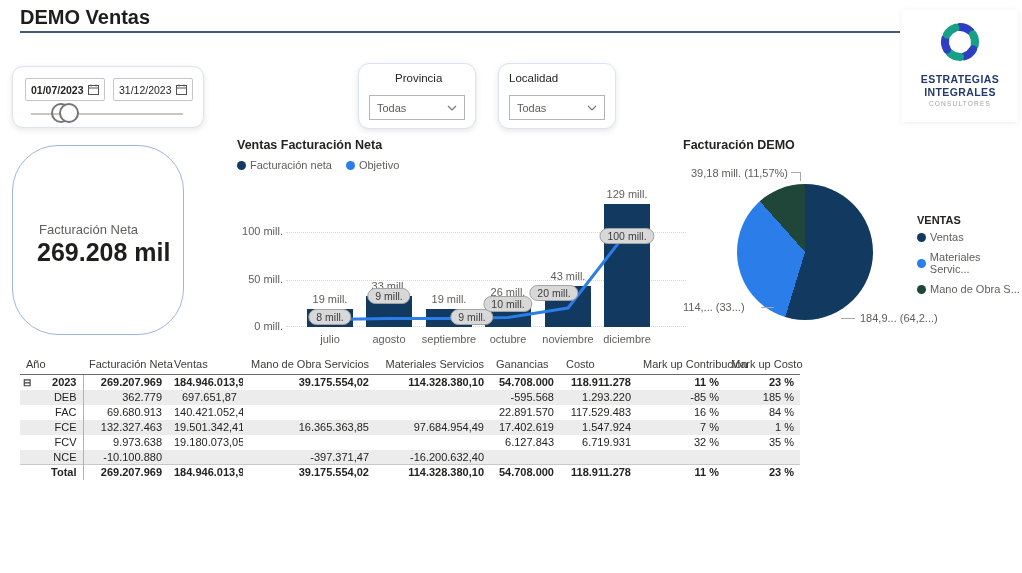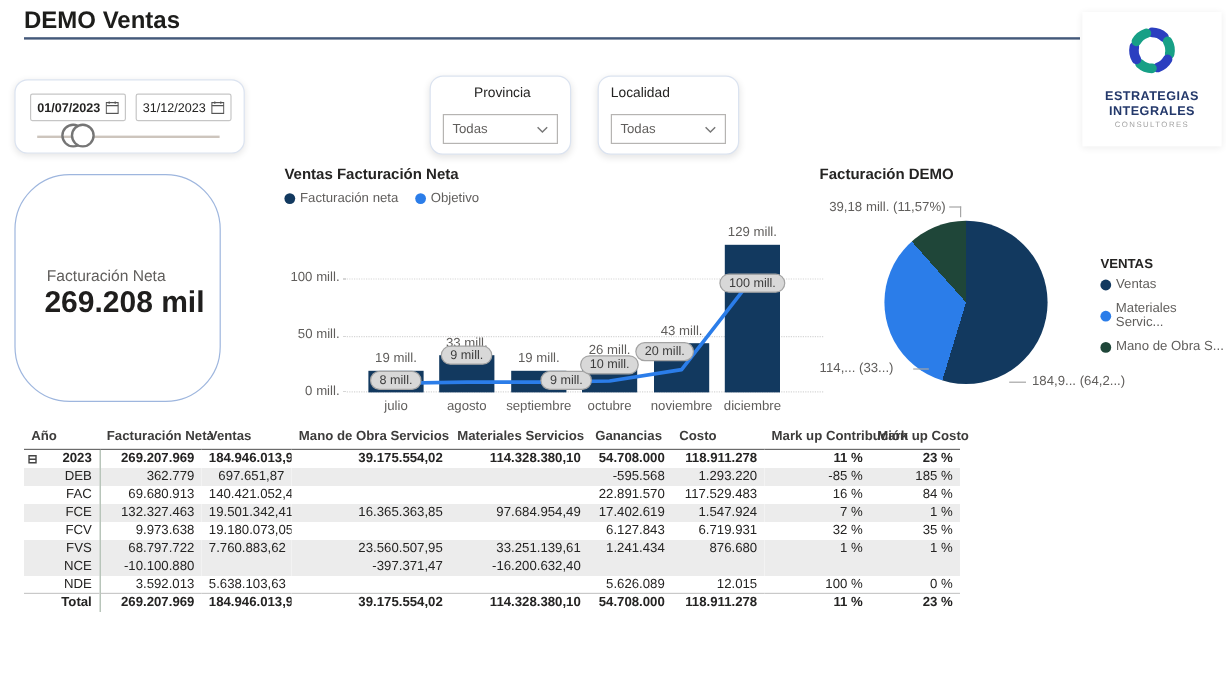--- a/index.html
+++ b/index.html
@@ -63,21 +63,21 @@
   .pie { left:737px; top:184px; width:136px; height:136px; border-radius:50%; }
   .callout { font-size:11px; color:#605e5c; white-space:nowrap; }
   .conn { background:#a6a6a6; }
   .pie-legend { left:917px; top:214px; font-size:11px; color:#605e5c; }
   .pie-legend-title { font-size:11px; font-weight:700; color:#252423; margin-bottom:5px; }
   .pie-legend .legend-item { margin-bottom:8px; }
 
   
   .matrix { left:20px; top:356px; }
   table { border-collapse:collapse; table-layout:fixed; width:780px; font-size:11px; color:#252423; }
-  th { font-weight:700; color:#3d3c3b; padding:2px 6px 4px 6px; border-bottom:1px solid #6b6b6b; white-space:nowrap; }
+  th { font-weight:400; color:#3d3c3b; padding:2px 6px 4px 6px; border-bottom:1px solid #6b6b6b; white-space:nowrap; }
   td { padding:1px 6px; text-align:right; white-space:nowrap; overflow:hidden; height:15px; }
   td:first-child { border-right:1px solid #a7b7aa; position:relative; }
   tr.striped { background:#ececec; }
   tr.bold td { font-weight:700; }
   tr.total td { border-top:1px solid #c9c9c9; font-weight:700; }
   .al { text-align:left; } .ar { text-align:right; }
   .expand { position:absolute; left:3px; top:2px; font-size:10px; color:#444; cursor:pointer; }
 </style>
 </head>
 <body>
@@ -298,51 +298,29 @@
           <td>9.973.638</td>
           <td>19.180.073,05</td>
           <td></td>
           <td></td>
           <td>6.127.843</td>
           <td>6.719.931</td>
           <td>32 %</td>
           <td>35 %</td>
         </tr>
         <tr class="striped ">
-          <td>FVS</td>
-          <td>68.797.722</td>
-          <td>7.760.883,62</td>
-          <td>23.560.507,95</td>
-          <td>33.251.139,61</td>
-          <td>1.241.434</td>
-          <td>876.680</td>
-          <td>1 %</td>
-          <td>1 %</td>
-        </tr>
-        <tr class="striped ">
           <td>NCE</td>
           <td>-10.100.880</td>
           <td></td>
           <td>-397.371,47</td>
           <td>-16.200.632,40</td>
           <td></td>
           <td></td>
           <td></td>
           <td></td>
-        </tr>
-        <tr>
-          <td>NDE</td>
-          <td>3.592.013</td>
-          <td>5.638.103,63</td>
-          <td></td>
-          <td></td>
-          <td>5.626.089</td>
-          <td>12.015</td>
-          <td>100 %</td>
-          <td>0 %</td>
         </tr>
         <tr class="bold total">
           <td>Total</td>
           <td>269.207.969</td>
           <td>184.946.013,97</td>
           <td>39.175.554,02</td>
           <td>114.328.380,10</td>
           <td>54.708.000</td>
           <td>118.911.278</td>
           <td>11 %</td>

